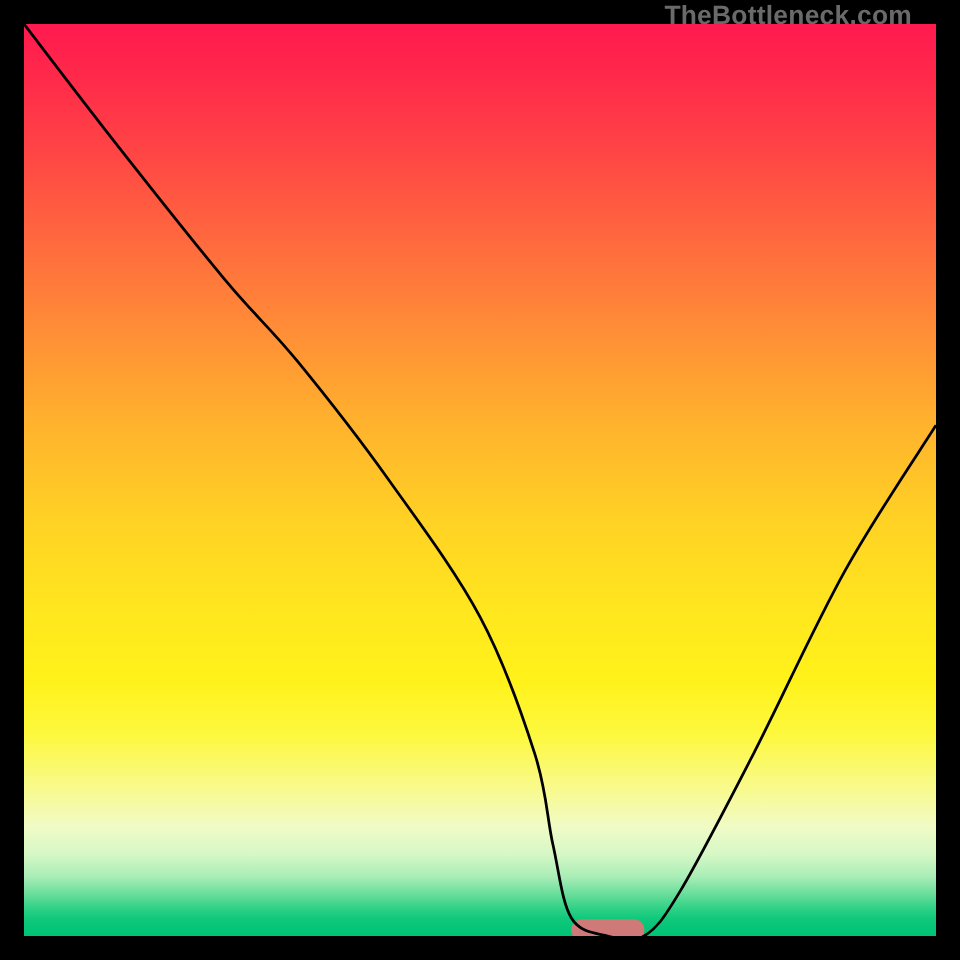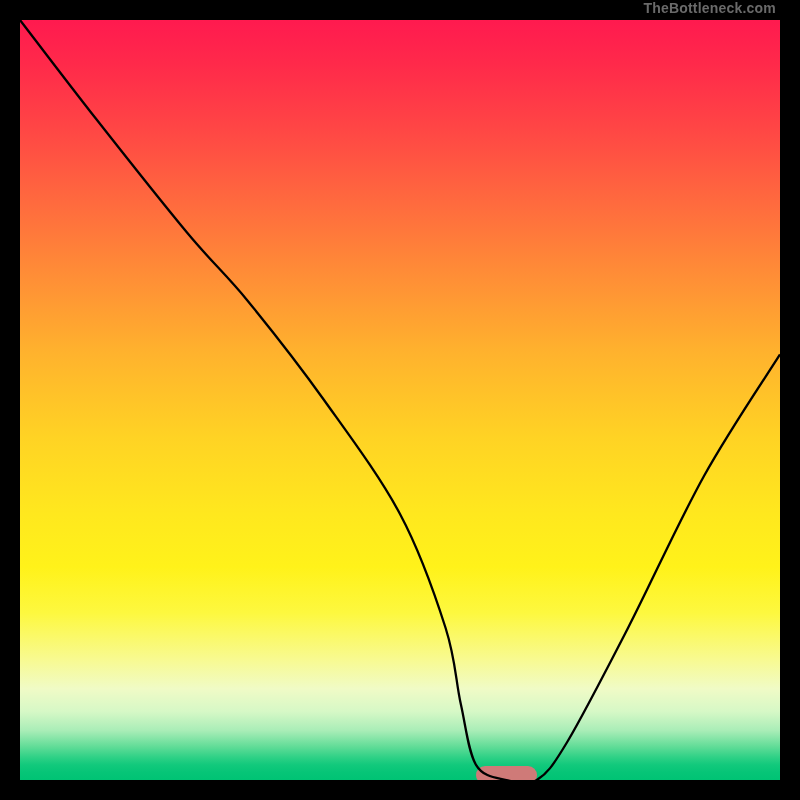--- a/index.html
+++ b/index.html
@@ -52,23 +52,23 @@
     );
   }
   .marker {
     position: absolute;
     border-radius: 9px;
     background: #cf7a78;
   }
   .watermark {
     position: absolute;
     top: 0;
-    right: 24px;
+    right: 40px;
     font-family: Arial, Helvetica, sans-serif;
-    font-size: 14px;
+    font-size: 22px;
     font-weight: bold;
     color: #6a6a6a;
     letter-spacing: 0.2px;
   }
   svg.curve {
     position: absolute;
     inset: 0;
   }
   .curve path {
     fill: none;

